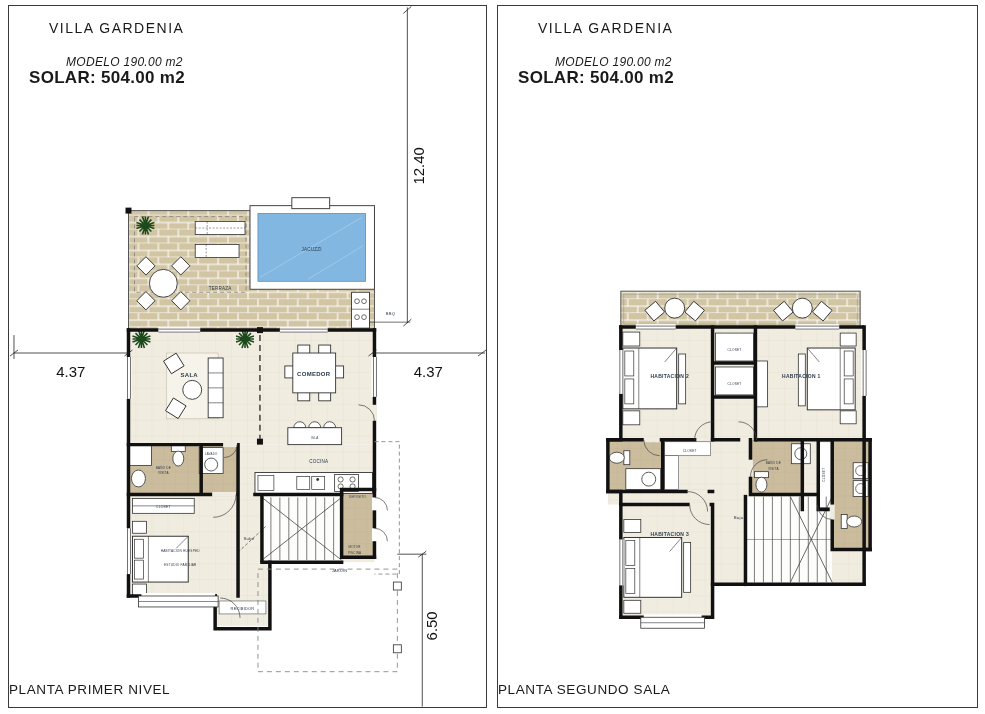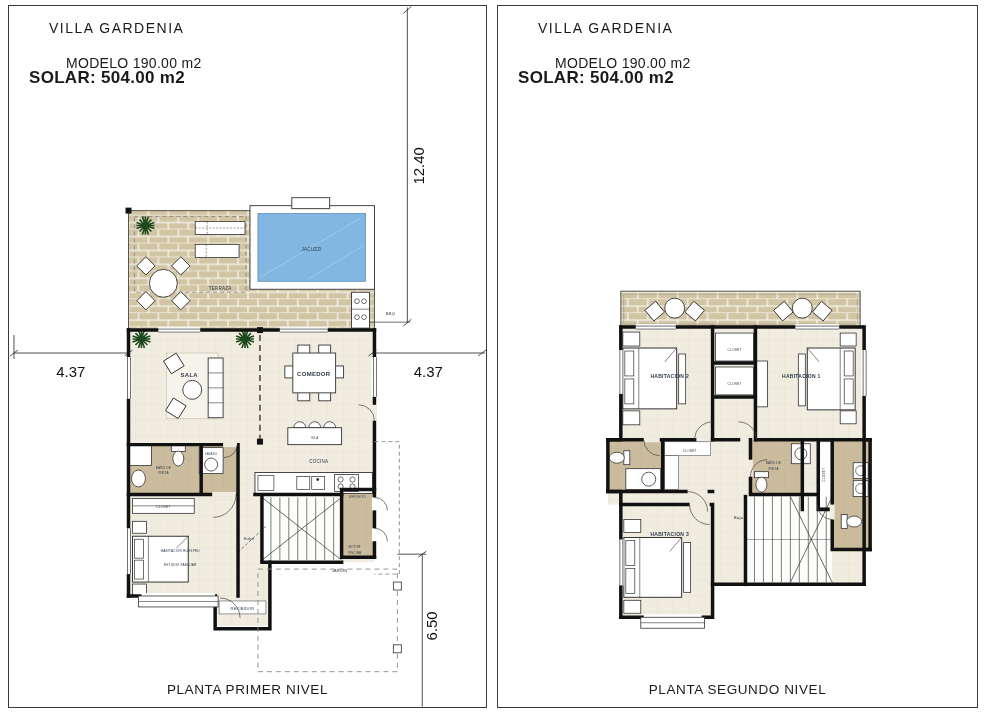--- a/index.html
+++ b/index.html
@@ -4,23 +4,23 @@
 <style>
   html,body{margin:0;padding:0;background:#fff;}
   .stage{position:relative;width:985px;height:714px;background:#fff;
          font-family:"Liberation Sans",sans-serif;overflow:hidden;}
   .panel{position:absolute;top:5px;height:703px;background:#fff;border:1px solid #3a3a3a;box-sizing:border-box;}
   #panel1{left:8px;width:479px;}
   #panel2{left:497px;width:481px;}
   .panel svg{position:absolute;left:0;top:0;}
   .titleblock{position:absolute;left:0;top:0;width:100%;color:#1a1a1a;}
   .t-name{position:absolute;left:40px;top:14px;font-size:14px;letter-spacing:1.5px;text-align:right;}
-  .t-modelo{position:absolute;left:57px;top:49px;font-size:14px;letter-spacing:.3px;}
+  .t-modelo{position:absolute;left:57px;top:49px;font-size:12px;letter-spacing:.3px;font-style:italic;}
   .t-solar{position:absolute;left:20px;top:62px;font-size:17px;letter-spacing:.3px;font-weight:bold;}
-  .caption{position:absolute;left:0;bottom:10px;width:100%;text-align:center;
+  .caption{position:absolute;left:0;bottom:10px;width:100%;text-align:left;
            font-size:13.5px;letter-spacing:.6px;color:#1a1a1a;}
   text{font-family:"Liberation Sans",sans-serif;}
   .roomlbl{fill:#2c3a49;font-weight:bold;letter-spacing:.3px;}
   .tinylbl{fill:#2c3a49;letter-spacing:.2px;}
   .dimtxt{fill:#111;}
 </style>
 </head>
 <body>
 
 <div class="stage">
@@ -441,15 +441,15 @@
         <rect x="143" y="613" width="64" height="11" fill="#fff" stroke="#333" stroke-width="0.8"></rect>
         <line x1="143" y1="618.5" x2="207" y2="618.5" stroke="#333" stroke-width="0.6"></line>
       </g>
     </svg>
 
     <div class="titleblock">
       <div class="t-name">VILLA GARDENIA</div>
       <div class="t-modelo">MODELO 190.00 m2</div>
       <div class="t-solar">SOLAR: 504.00 m2</div>
     </div>
-    <div class="caption">PLANTA SEGUNDO NIVEL</div>
+    <div class="caption">PLANTA SEGUNDO SALA</div>
   </div>
 </div>
 
 </body></html>

